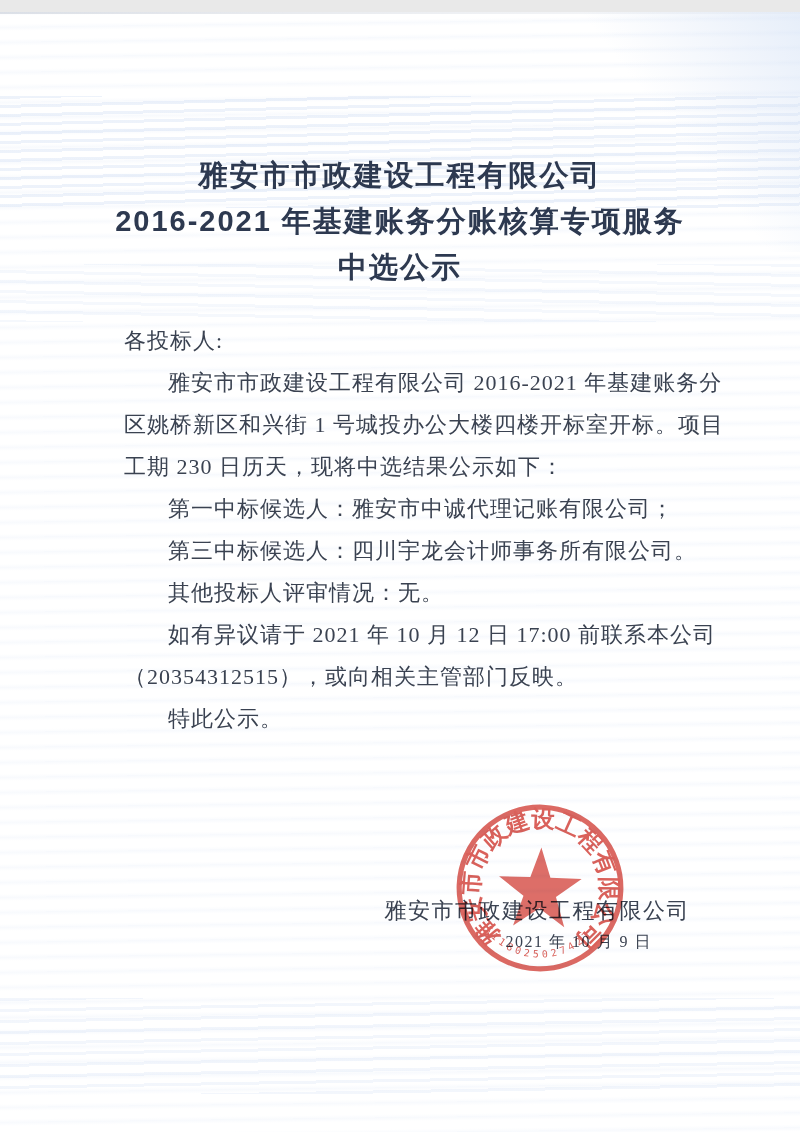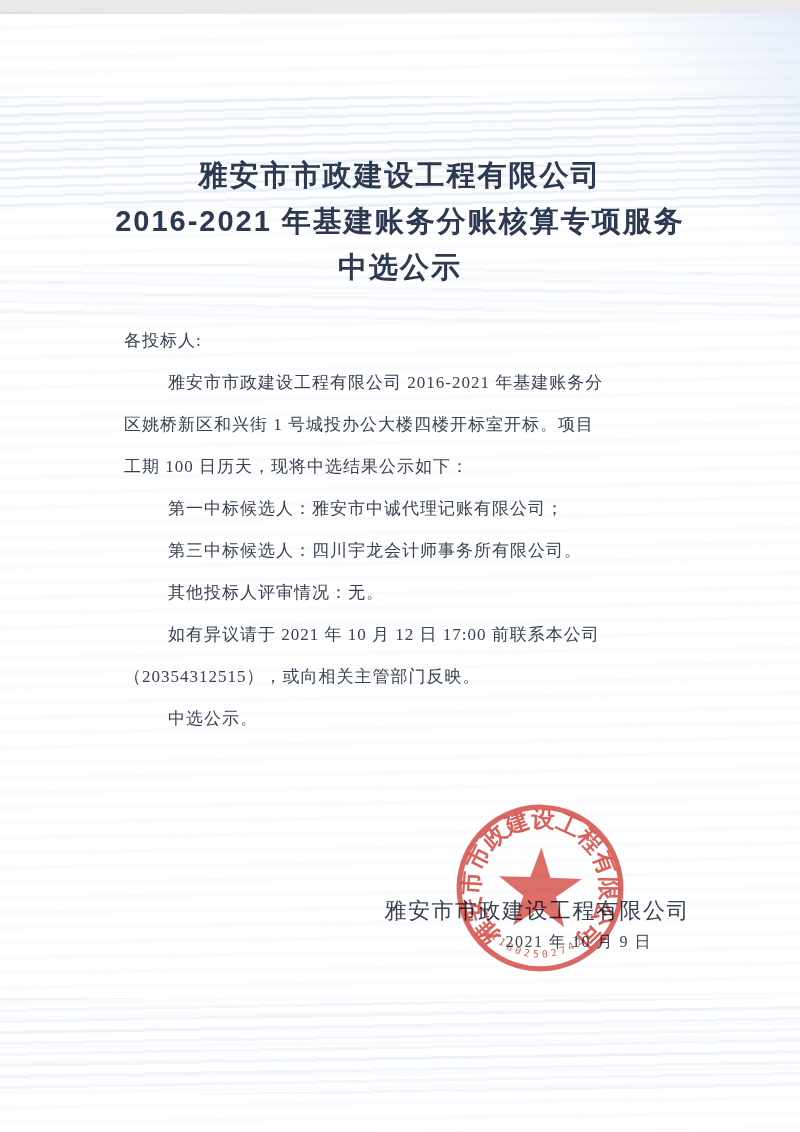--- a/index.html
+++ b/index.html
@@ -29,21 +29,21 @@
   .doc-title{
     position:absolute;top:140px;left:0;width:100%;
     text-align:center;
     font-family:"Liberation Sans","DejaVu Sans",sans-serif;
     font-weight:bold;color:#2d3950;
     font-size:29px;line-height:46px;letter-spacing:2px;
   }
   .doc-title p{margin:0;}
 
   .content{position:absolute;top:308px;left:124px;width:600px;
-    font-size:17px;line-height:42px;letter-spacing:1px;}
+    font-size:22px;line-height:42px;letter-spacing:1px;}
   .content p{margin:0;white-space:nowrap;}
   .content p.indent{text-indent:44px;}
 
   .sig-company{position:absolute;top:862px;right:110px;
     font-size:22px;letter-spacing:1.5px;white-space:nowrap;}
   .sig-date{position:absolute;top:904px;right:148px;
     font-size:16px;letter-spacing:1.5px;white-space:nowrap;}
 
   .seal{position:absolute;left:454px;top:790px;width:172px;height:172px;
     mix-blend-mode:multiply;opacity:.93;transform:rotate(2deg);}
@@ -67,27 +67,27 @@
   <div class="doc-title">
     <p>雅安市市政建设工程有限公司</p>
     <p>2016-2021 年基建账务分账核算专项服务</p>
     <p>中选公示</p>
   </div>
 
   <div class="content">
     <p>各投标人:</p>
     <p class="indent">雅安市市政建设工程有限公司 2016-2021 年基建账务分</p>
     <p>区姚桥新区和兴街 1 号城投办公大楼四楼开标室开标。项目</p>
-    <p>工期 100 日历天，现将中选结果公示如下：</p>
+    <p>工期 230 日历天，现将中选结果公示如下：</p>
     <p class="indent">第一中标候选人：雅安市中诚代理记账有限公司；</p>
     <p class="indent">第三中标候选人：四川宇龙会计师事务所有限公司。</p>
     <p class="indent">其他投标人评审情况：无。</p>
     <p class="indent">如有异议请于 2021 年 10 月 12 日 17:00 前联系本公司</p>
     <p>（20354312515），或向相关主管部门反映。</p>
-    <p class="indent">中选公示。</p>
+    <p class="indent">特此公示。</p>
   </div>
 
   <p class="sig-company">雅安市市政建设工程有限公司</p>
   <p class="sig-date">2021 年 10 月 9 日</p>
 
   <svg class="seal" viewBox="0 0 166 166" xmlns="http://www.w3.org/2000/svg">
     <defs>
       <path id="arcPath" d="M 47.5 130.1 A 59 59 0 1 1 118.5 130.1" fill="none"></path>
       <path id="numPath" d="M 23.8 114.5 A 67 67 0 0 0 142.2 114.5" fill="none"></path>
     </defs>

